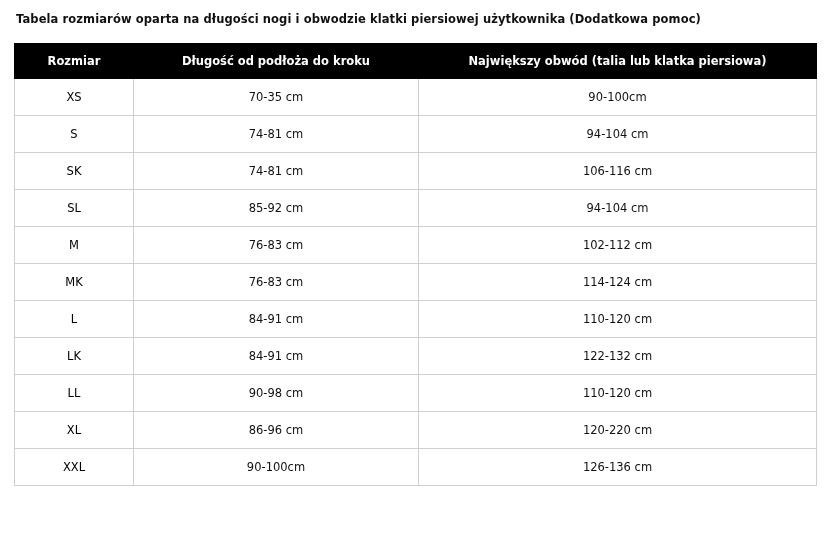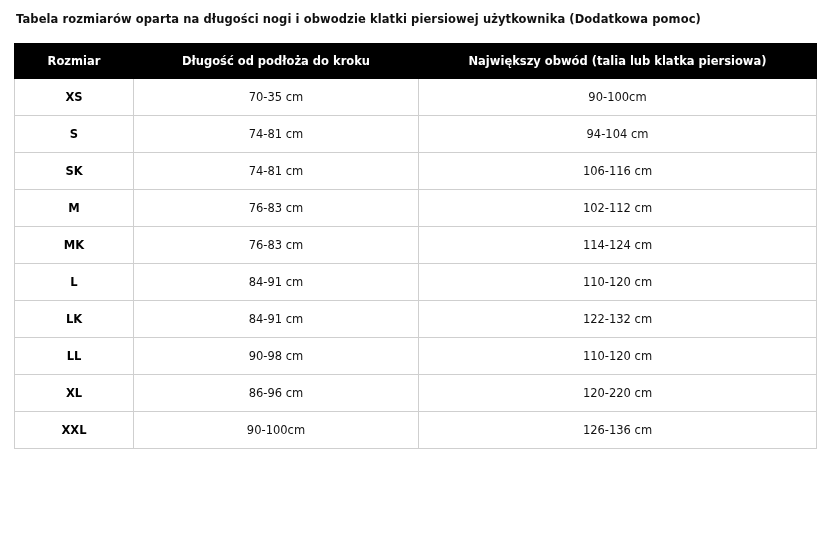--- a/index.html
+++ b/index.html
@@ -51,21 +51,21 @@
   thead tr.header-row th.col-inseam {
     width: 276px;
   }
   tbody td {
     font-size: 11.5px;
     padding: 11px 4px;
     text-align: center;
     background: #ffffff;
   }
   tbody td.cell-size {
-    font-weight: bold;
+    font-weight: normal;
     width: 110px;
     text-align: center;
   }
   tbody td.cell-inseam {
     width: 276px;
     color: #111111;
   }
   tbody td.cell-girth {
     color: #111111;
   }
@@ -95,20 +95,25 @@
         <td class="cell-size">S</td>
         <td class="cell-inseam">74-81 cm</td>
         <td class="cell-girth">94-104 cm</td>
       </tr>
       <tr>
         <td class="cell-size">SK</td>
         <td class="cell-inseam">74-81 cm</td>
         <td class="cell-girth">106-116 cm</td>
       </tr>
       <tr>
+        <td class="cell-size">SL</td>
+        <td class="cell-inseam">85-92 cm</td>
+        <td class="cell-girth">94-104 cm</td>
+      </tr>
+      <tr>
         <td class="cell-size">M</td>
         <td class="cell-inseam">76-83 cm</td>
         <td class="cell-girth">102-112 cm</td>
       </tr>
       <tr>
         <td class="cell-size">MK</td>
         <td class="cell-inseam">76-83 cm</td>
         <td class="cell-girth">114-124 cm</td>
       </tr>
       <tr>

